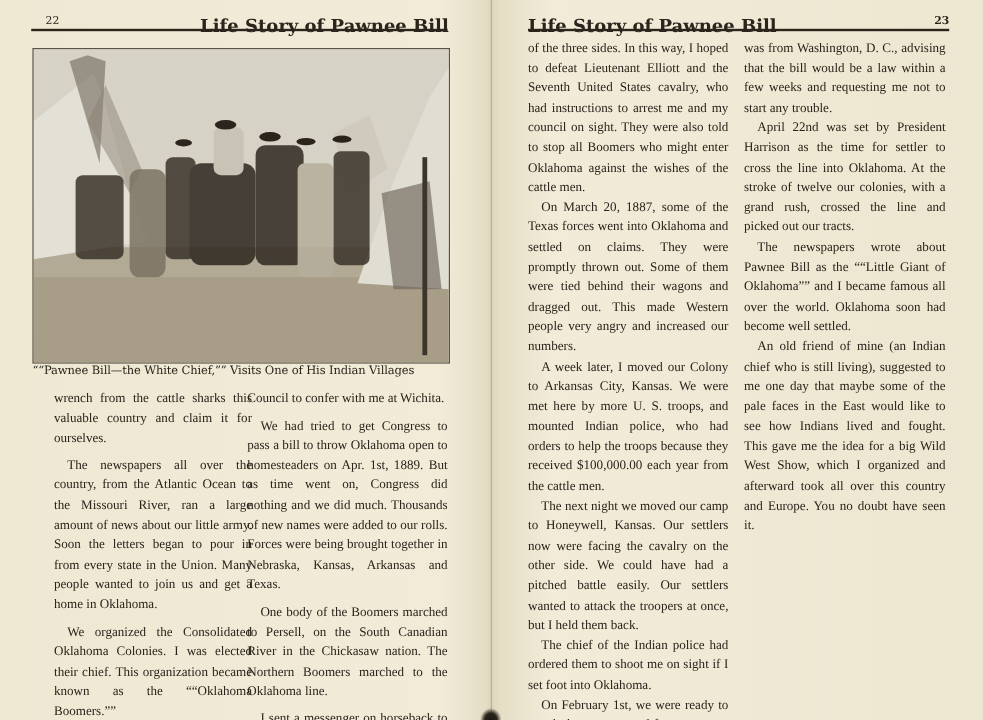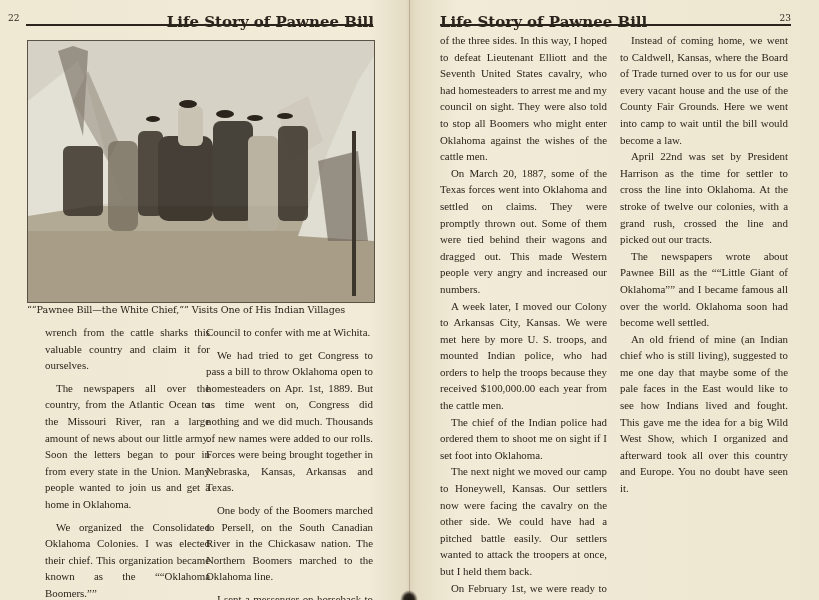--- a/index.html
+++ b/index.html
@@ -14,24 +14,24 @@
   .gutter { position:absolute; left:409px; top:0; width:1px; height:600px; background:#b9ae93; }
   .gutter-mark { position:absolute; left:400px; top:590px; width:18px; height:10px;
       background:radial-gradient(ellipse at 50% 100%, #1b1712 0%, #2a241c 40%, rgba(0,0,0,0) 70%); }
   .page { position:absolute; top:0; height:600px; }
   .page.left { left:0; width:409px; }
   .page.right { left:410px; width:409px; }
 
   .running-head { position:absolute; top:13px; height:12px; font-size:15px; font-weight:bold;
       font-family:"DejaVu Serif", serif; color:#2a241c; }
   .rule { position:absolute; top:24px; height:2px; background:#2a241c; }
-  .left .folio { left:8px; font-weight:normal; font-size:9px; }
+  .left .folio { left:38px; font-weight:normal; font-size:9px; }
   .left .title { right:35px; }
   .left .rule { left:26px; width:347px; }
-  .right .folio { right:28px; font-weight:normal; font-size:9px;text-align:center; }
+  .right .folio { right:28px; font-weight:bold; font-size:9px;text-align:center; }
   .right .title { left:30px; }
   .right .rule { left:30px; width:351px; }
 
   .photo { position:absolute; left:27px; top:40px; width:346px; height:261px;
       border:1px solid #5a5245; overflow:hidden;
       background:linear-gradient(180deg, #d8d4c8 0%, #cfcbbf 40%, #b7b0a0 60%, #a69d8a 100%); }
   .photo svg { width:100%; height:100%; display:block; }
   .caption { position:absolute; left:27px; top:304px; width:346px; text-align:left;
       font-size:9.6px; font-family:"DejaVu Serif", serif; color:#2a241c; letter-spacing:-0.1px; }
 
@@ -108,28 +108,28 @@
     </div>
   </div>
 
   <div class="page right">
     <span class="running-head title">Life Story of Pawnee Bill</span>
     <span class="running-head folio">23</span>
     <div class="rule"></div>
   </div>
 
   <div class="col rc1">
-    <p class="first">of the three sides. In this way, I hoped to defeat Lieutenant Elliott and the Seventh United States cavalry, who had homesteaders to arrest me and my council on sight. They were also told to stop all Boomers who might enter Oklahoma against the wishes of the cattle men.</p>
+    <p class="first">of the three sides. In this way, I hoped to defeat Lieutenant Elliott and the Seventh United States cavalry, who had instructions to arrest me and my council on sight. They were also told to stop all Boomers who might enter Oklahoma against the wishes of the cattle men.</p>
     <p class="ind tight">On March 20, 1887, some of the Texas forces went into Oklahoma and settled on claims. They were promptly thrown out. Some of them were tied behind their wagons and dragged out. This made Western people very angry and increased our numbers.</p>
     <p class="ind tight">A week later, I moved our Colony to Arkansas City, Kansas. We were met here by more U. S. troops, and mounted Indian police, who had orders to help the troops because they received $100,000.00 each year from the cattle men.</p>
+    <p class="ind tight">The next night we moved our camp to Honeywell, Kansas. Our settlers now were facing the cavalry on the other side. We could have had a pitched battle easily. Our settlers wanted to attack the troopers at once, but I held them back.</p>
     <p class="ind tight">The chief of the Indian police had ordered them to shoot me on sight if I set foot into Oklahoma.</p>
-    <p class="ind tight">The next night we moved our camp to Honeywell, Kansas. Our settlers now were facing the cavalry on the other side. We could have had a pitched battle easily. Our settlers wanted to attack the troopers at once, but I held them back.</p>
     <p class="ind tight">On February 1st, we were ready to attack the troopers and force our way into Oklahoma when a messenger on horseback arrived from Wichita, carrying two messages to me.</p>
 
   </div>
   <div class="col rc2">
-    <p class="ind tight">Instead of coming home, we went to Caldwell, Kansas, where the Board of Trade turned over to us for our use every vacant house and the use of the County Fair Grounds. Here we went into camp to wait until the bill would become a law.</p>
+    <p class="first">was from Washington, D. C., advising that the bill would be a law within a few weeks and requesting me not to start any trouble.</p>
     <p class="ind tight">April 22nd was set by President Harrison as the time for settler to cross the line into Oklahoma. At the stroke of twelve our colonies, with a grand rush, crossed the line and picked out our tracts.</p>
     <p class="ind tight">The newspapers wrote about Pawnee Bill as the ““Little Giant of Oklahoma”” and I became famous all over the world. Oklahoma soon had become well settled.</p>
     <p class="ind tight">An old friend of mine (an Indian chief who is still living), suggested to me one day that maybe some of the pale faces in the East would like to see how Indians lived and fought. This gave me the idea for a big Wild West Show, which I organized and afterward took all over this country and Europe. You no doubt have seen it.</p>
 
   </div>
 </div>
 
 </body></html>

